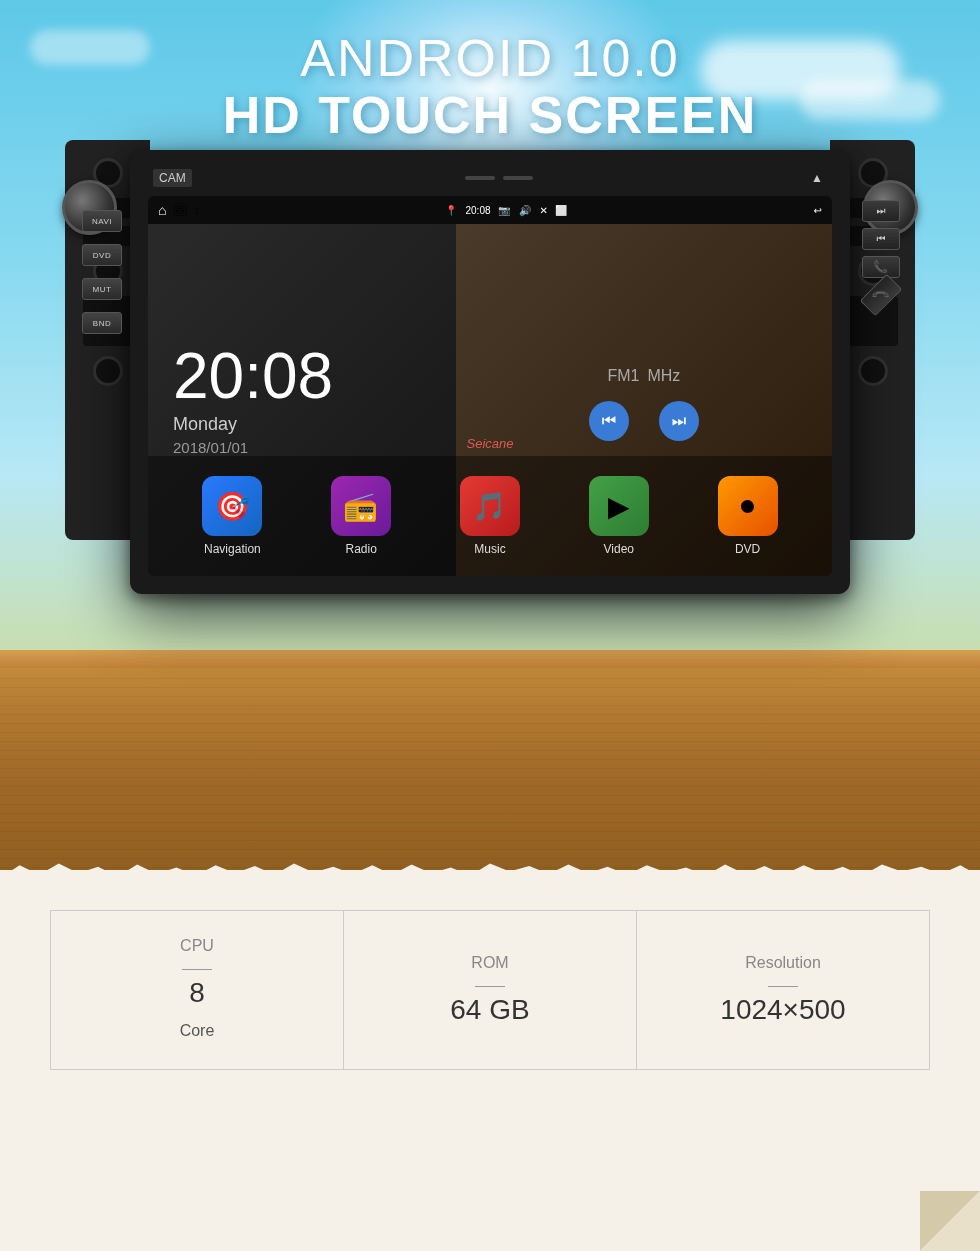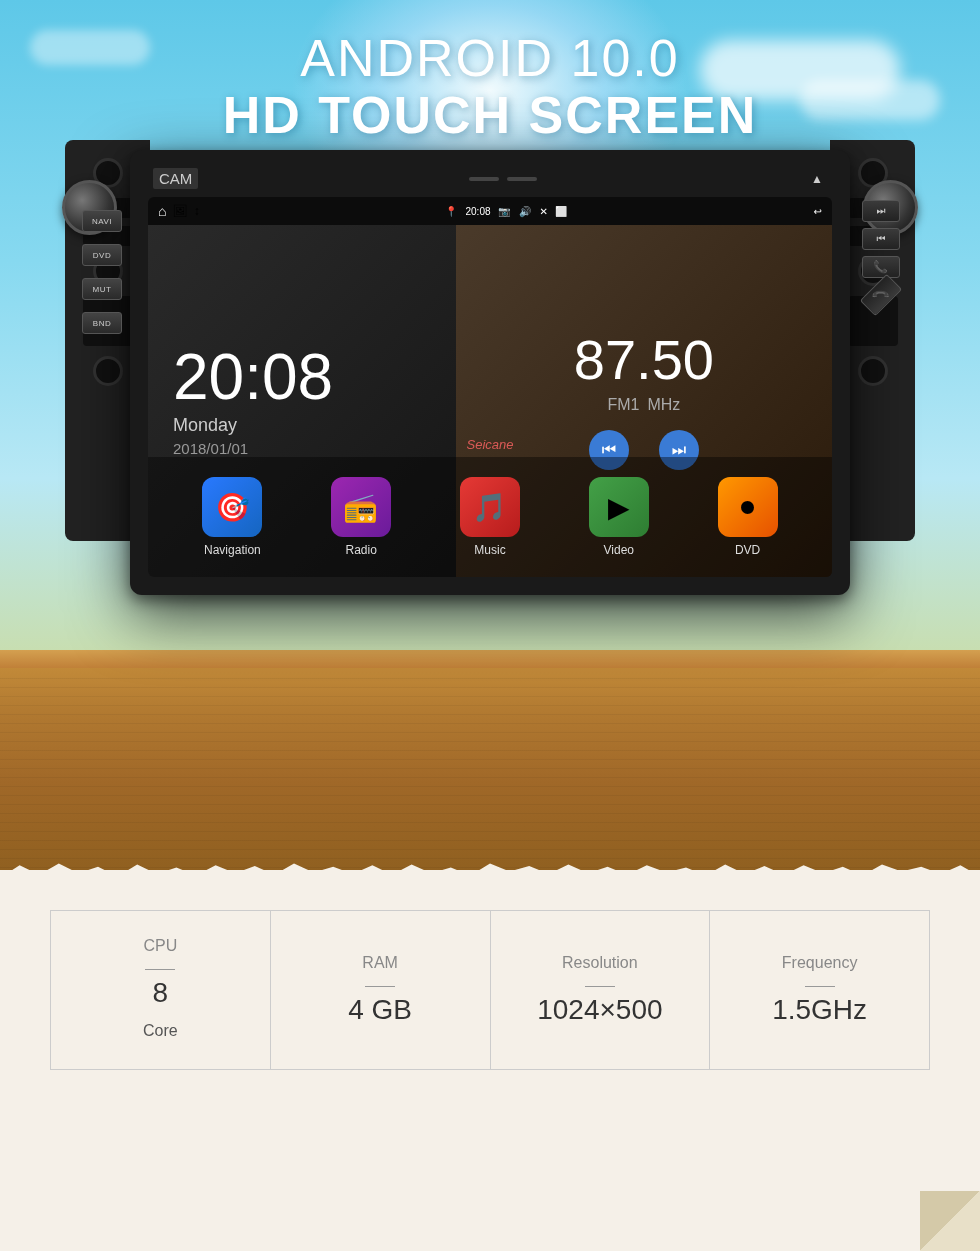--- a/index.html
+++ b/index.html
@@ -248,21 +248,21 @@
 
     
     .unit-top-bar {
       display: flex;
       align-items: center;
       justify-content: space-between;
       margin-bottom: 8px;
       padding: 0 5px;
     }
     .cam-label {
-      font-size: 15px;
+      font-size: 12px;
       color: #ccc;
       background: #333;
       padding: 2px 6px;
       border-radius: 2px;
     }
     .top-bar-slots {
       display: flex;
       gap: 8px;
     }
     .slot-line {
@@ -639,21 +639,20 @@
 
         <div class="screen-content">
 
           <div class="left-panel">
             <div class="clock-time">20:08</div>
             <div class="clock-day">Monday</div>
             <div class="clock-date">2018/01/01</div>
           </div>
 
           <div class="right-panel">
-            <div class="freq-display">87.50</div>
             <div class="radio-info">
               <span>FM1</span>
               <span>MHz</span>
             </div>
             <div class="radio-controls">
               <div class="radio-btn">⏮</div>
               <div class="radio-btn">⏭</div>
             </div>
           </div>
 
@@ -698,35 +697,30 @@
 
     <div class="spec-item">
       <span class="spec-label">CPU</span>
       <div class="spec-divider"></div>
       <span class="spec-value">
         <span>8</span><br>
         <span class="spec-unit">Core</span>
       </span>
     </div>
 
+
     <div class="spec-item">
-      <span class="spec-label">RAM</span>
+      <span class="spec-label">ROM</span>
       <div class="spec-divider"></div>
-      <span class="spec-value">4 GB</span>
+      <span class="spec-value">64 GB</span>
     </div>
-
 
     <div class="spec-item">
       <span class="spec-label">Resolution</span>
       <div class="spec-divider"></div>
       <span class="spec-value">1024×500</span>
     </div>
 
-    <div class="spec-item">
-      <span class="spec-label">Frequency</span>
-      <div class="spec-divider"></div>
-      <span class="spec-value">1.5GHz</span>
-    </div>
 
   </div>
 
   <div class="folded-corner"></div>
 </div>
 
 </body></html>

